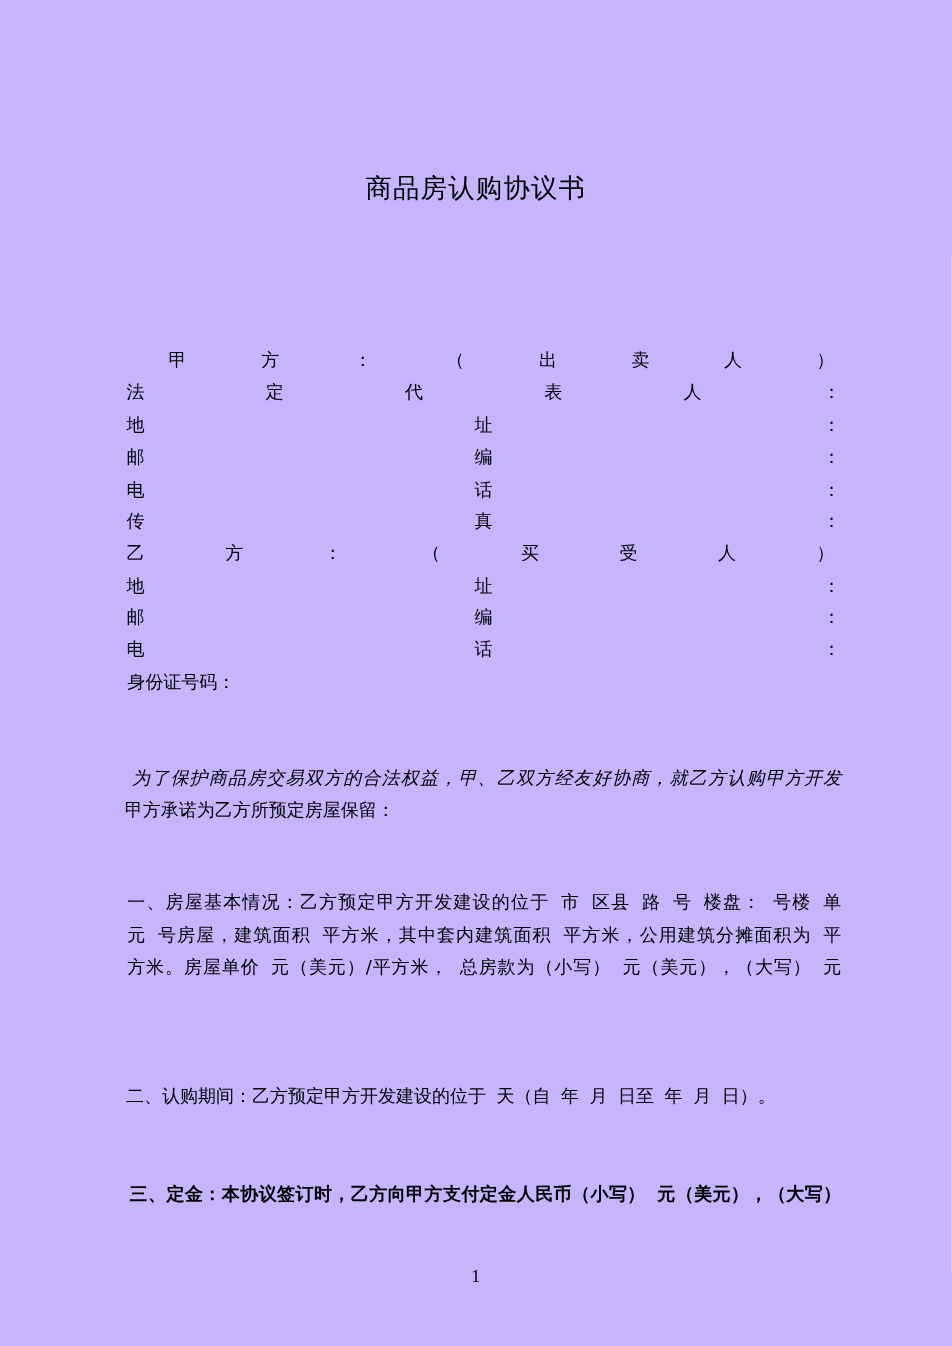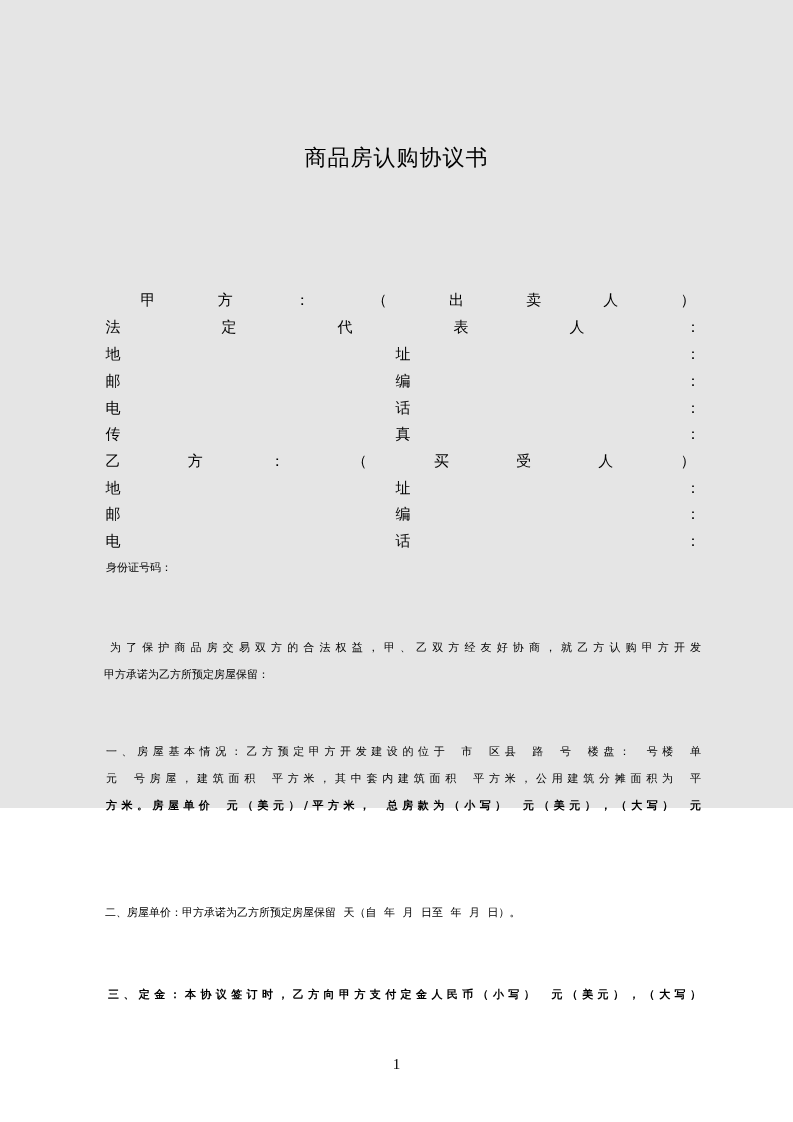--- a/index.html
+++ b/index.html
@@ -1,24 +1,24 @@
 <!DOCTYPE html>
 <html><head>
   <meta charset="utf-8">
   <style>
     html, body { margin: 0; padding: 0; background: #ffffff; }
     body { width: 793px; height: 1122px; position: relative; overflow: hidden;
            font-family: "DejaVu Sans", sans-serif; color: #000; }
-    .page { position: absolute; left: 0; top: 0; width: 793px; height: 808px; background: #e5e5e5; }
+    .page { position: absolute; left: 0; top: 0; width: 793px; height: 1122px; background: #c4b5fd; }
     .title { position: absolute; left: 0; width: 793px; top: 143px; height: 30px; line-height: 30px;
              text-align: center; font-size: 22px; letter-spacing: 1px; }
     .row { position: absolute; height: 26px; line-height: 26px; display: flex;
            justify-content: space-between; font-size: 15px; }
     .row span { display: inline-block; width: 16px; text-align: center; }
-    .line { position: absolute; height: 26px; line-height: 26px; font-size: 11px; word-spacing: 4px; }
+    .line { position: absolute; height: 26px; line-height: 26px; font-size: 15px; word-spacing: 4px; }
     .just { text-align: justify; text-align-last: justify; }
     .pagenum { position: absolute; left: 0; width: 793px; top: 1054px; height: 20px; line-height: 20px;
                text-align: center; font-size: 15px; font-family: "Liberation Serif", serif; }
   </style>
 </head>
 <body>
 
 <div class="page">
 
   <div class="title">商品房认购协议书</div>
@@ -91,25 +91,25 @@
   </div>
 
   <div class="row" style="top:528px; left:105px; width:596px;">
     <span>电</span>
     <span>话</span>
     <span>：</span>
   </div>
 
   <div class="line" style="top:555px; left:106px;">身份证号码：</div>
 
-  <div class="line just" style="top:635px; left:110px; width:591px;">为了保护商品房交易双方的合法权益，甲、乙双方经友好协商，就乙方认购甲方开发</div>
+  <div class="line just" style="top:635px; left:110px; width:591px;font-style:italic;">为了保护商品房交易双方的合法权益，甲、乙双方经友好协商，就乙方认购甲方开发</div>
   <div class="line" style="top:662px; left:104px;">甲方承诺为乙方所预定房屋保留：</div>
 
   <div class="line just" style="top:739px; left:106px; width:595px;">一、房屋基本情况：乙方预定甲方开发建设的位于 市 区县 路 号 楼盘： 号楼 单</div>
   <div class="line just" style="top:766px; left:106px; width:595px;">元 号房屋，建筑面积 平方米，其中套内建筑面积 平方米，公用建筑分摊面积为 平</div>
-  <div class="line just" style="top:793px; left:106px; width:595px;font-weight:bold;">方米。房屋单价 元（美元）/平方米， 总房款为（小写） 元（美元），（大写） 元</div>
+  <div class="line just" style="top:793px; left:106px; width:595px;">方米。房屋单价 元（美元）/平方米， 总房款为（小写） 元（美元），（大写） 元</div>
 
-  <div class="line" style="top:900px; left:105px;">二、房屋单价：甲方承诺为乙方所预定房屋保留 天（自 年 月 日至 年 月 日）。</div>
+  <div class="line" style="top:900px; left:105px;">二、认购期间：乙方预定甲方开发建设的位于 天（自 年 月 日至 年 月 日）。</div>
 
   <div class="line just" style="top:982px; left:108px; width:593px;font-weight:bold;">三、定金：本协议签订时，乙方向甲方支付定金人民币（小写） 元（美元），（大写）</div>
 
   <div class="pagenum">1</div>
 </div>
 
 </body></html>

